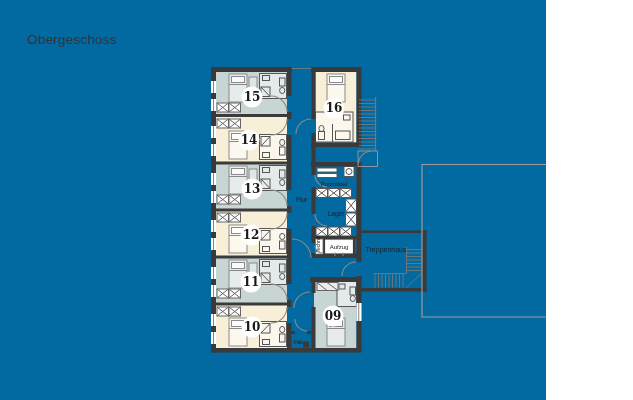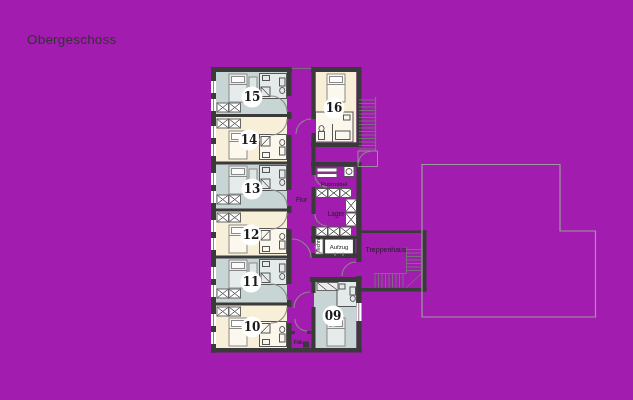--- a/index.html
+++ b/index.html
@@ -1,16 +1,16 @@
 <!DOCTYPE html>
 <html><head>
 <meta charset="utf-8">
 <style>
   html,body{margin:0;padding:0;background:#fff;}
-  .stage{position:relative;width:633px;height:400px;background:#a21caf;overflow:hidden;
+  .stage{position:relative;width:546px;height:400px;background:#0369a1;overflow:hidden;
          font-family:"Liberation Sans",sans-serif;text-align:right;}
   svg text{font-family:"Liberation Sans",sans-serif;}
   svg text.badge-num{font-family:"DejaVu Serif",serif;font-weight:bold;}
   svg text.title{font-size:13.5px;letter-spacing:.2px;}
   .lbl{fill:#222;}
 </style>
 </head>
 <body>
 
 <div class="stage">

